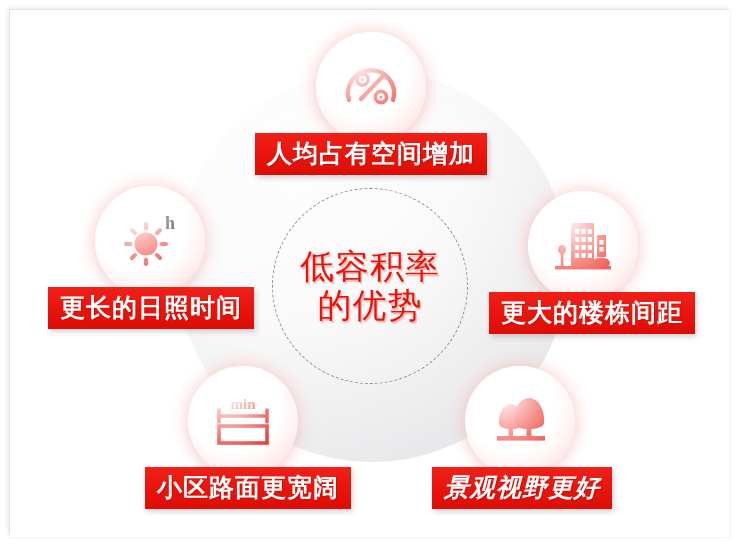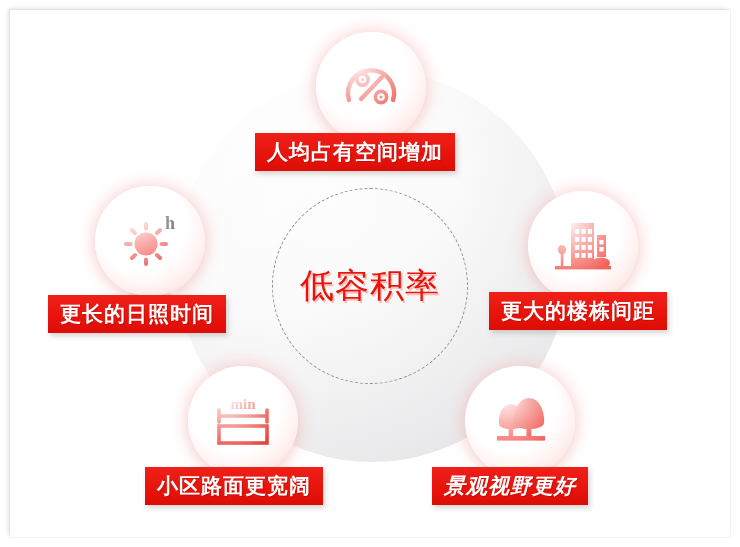--- a/index.html
+++ b/index.html
@@ -104,21 +104,21 @@
     border-left: 30px solid transparent;
     border-right: 30px solid transparent;
     border-bottom: 26px solid #e3e3e6;
     filter: drop-shadow(0 1px 1px rgba(0,0,0,0.10));
   }
   .banner {
     position: absolute;
     background: #e8140c;
     color: #ffffff;
     font-weight: bold;
-    font-size: 21px;
+    font-size: 25px;
     letter-spacing: 1px;
     line-height: 1;
     padding: 8px 12px 9px 12px;
     white-space: nowrap;
     text-shadow: 1px 1px 0 rgba(150,0,0,0.35);
     box-shadow: 2px 3px 5px rgba(90,60,60,0.22);
     background-image: linear-gradient(180deg, #ef2018 0%, #e8140c 55%, #dc0d06 100%);
   }
   .icon-svg { display: block; }
   
@@ -138,20 +138,21 @@
 <div id="canvas">
 
   <div id="card"></div>
 
   <div id="grey-disc"></div>
   <div id="grey-disc-shade"></div>
 
   <div id="center-ring"></div>
   <div id="center-title">
     <span>低容积率</span>
+    <span>的优势</span>
   </div>
 
   <div class="node">
     <div class="fold" style="left:340px; top:122px;"></div>
     <div class="bubble" style="left:316px; top:32px; width:110px; height:110px;">
       <svg class="icon-svg" width="62" height="62" viewBox="0 0 62 62">
         <path d="M9 44 A23 23 0 1 1 53 44" fill="none" stroke="#ef6a63" stroke-width="4.4" stroke-linecap="round"></path>
         <line x1="21" y1="43" x2="42" y2="21" stroke="#ef6a63" stroke-width="4.2" stroke-linecap="round"></line>
         <circle cx="22.5" cy="23.5" r="5.6" fill="none" stroke="#ef6a63" stroke-width="3.6"></circle>
         <circle cx="22.5" cy="23.5" r="1.5" fill="#ef6a63"></circle>
@@ -175,21 +176,21 @@
           <line x1="43.5" y1="33" x2="48" y2="33"></line>
           <line x1="14" y1="19" x2="17" y2="22"></line>
           <line x1="39" y1="44" x2="42" y2="47"></line>
           <line x1="14" y1="47" x2="17" y2="44"></line>
           <line x1="39" y1="22" x2="42" y2="19"></line>
         </g>
         <text x="47" y="18" font-family="Liberation Serif, serif" font-size="18" font-weight="bold" fill="#4a4a4d">h</text>
       </svg>
       <div class="bubble-gloss" style="left:0;top:0;width:110px;height:110px;"></div>
     </div>
-    <div class="banner" style="left:48px; top:295px;text-align:right;">更长的日照时间</div>
+    <div class="banner" style="left:48px; top:287px;text-align:right;">更长的日照时间</div>
   </div>
 
   <div class="node">
     <div class="fold" style="left:553px; top:281px;"></div>
     <div class="bubble" style="left:528px; top:191px; width:110px; height:110px;">
       <svg class="icon-svg" width="64" height="62" viewBox="0 0 64 62">
         <rect x="20" y="8" width="23" height="44" fill="#f4615b"></rect>
         <rect x="46" y="20" width="9" height="22" fill="#f4615b"></rect>
         <g fill="#ffffff">
           <rect x="24" y="14" width="4.2" height="4.8"></rect>

